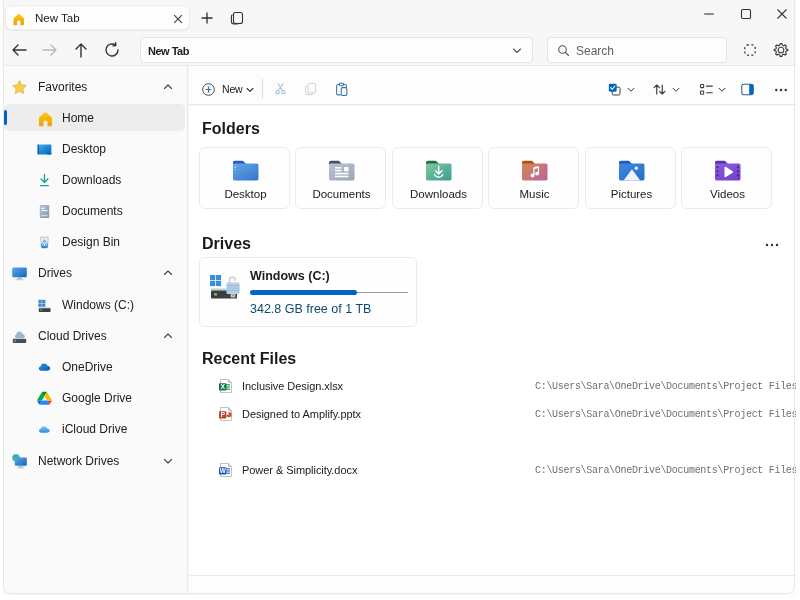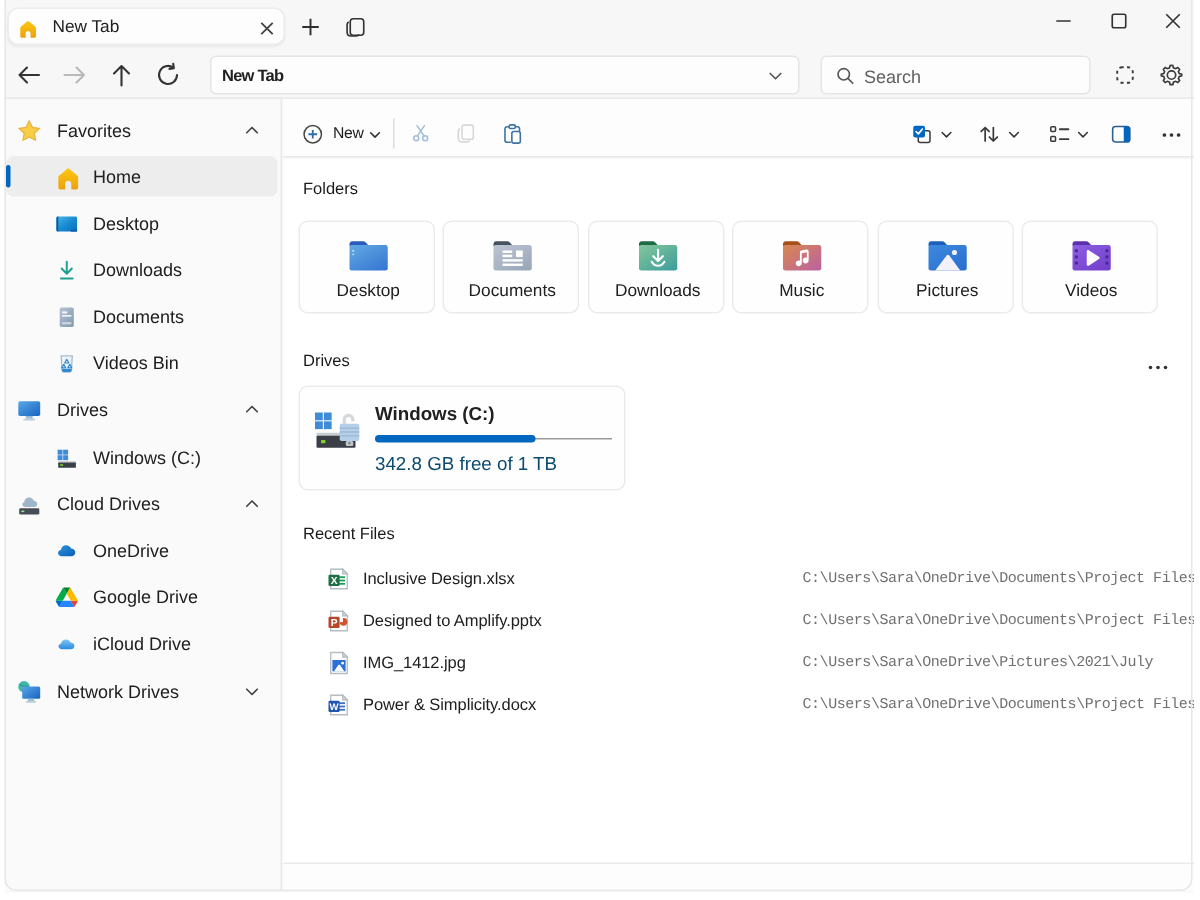--- a/index.html
+++ b/index.html
@@ -27,21 +27,21 @@
 .srow .slabel { position:absolute; top:8px; font-size:12px; color:#202020; }
 .srow .schev { position:absolute; left:161px; top:8px; width:14px; height:14px; color:#555; }
 .selrow { position:absolute; left:4px; top:104px; width:181px; height:27px; background:#ededed; border-radius:5px; }
 .selbar { position:absolute; left:4px; top:110px; width:3px; height:15px; background:#0067c0; border-radius:2px; }
 
 
 .toolbar { position:absolute; left:189px; top:66px; width:611px; height:39px; background:#fdfdfd; border-bottom:1px solid #e8e8e8; }
 .content { position:absolute; left:189px; top:106px; width:607px; height:469px; background:#ffffff; }
 .footer { position:absolute; left:189px; top:575px; width:611px; height:19px; background:#fdfdfd; border-top:1px solid #ebebeb; }
 
-.sechead { font-weight:normal; font-size:11px; color:#1a1a1a; }
+.sechead { font-weight:bold; font-size:16px; color:#1a1a1a; }
 
 
 .fcard { position:absolute; top:41px; width:91px; height:62px; background:#fefefe; border:1px solid #ebebeb; border-radius:6px; text-align:center; }
 .fcard .flabel { font-size:11.5px; color:#202020; }
 
 
 .dcard { position:absolute; left:10px; top:151px; width:218px; height:70px; background:#fefefe; border:1px solid #ebebeb; border-radius:6px; }
 
 
 .rrow { position:absolute; left:0; width:611px; height:28px;text-align:center; }
@@ -180,21 +180,21 @@
     </svg>
   <span class="slabel" style="left:62px">Documents</span>
 </div>
 
 <div class="srow" style="top:227px">
   <svg class="sicon" style="left:36px" width="17" height="17" viewBox="0 0 17 17">
       <path d="M4.8 3.2 L12.2 3.2 L11.6 13 C11.56 13.6 11.1 14 10.5 14 L6.5 14 C5.9 14 5.44 13.6 5.4 13 Z" fill="#eef3f8" stroke="#a8bccc" stroke-width="0.9"></path>
       <path d="M5.2 12 L11.8 12 L11.6 13.2 C11.5 13.7 11.1 14 10.6 14 L6.4 14 C5.9 14 5.5 13.7 5.4 13.2 Z" fill="#2e8ad2"></path>
       <path d="M8.5 5.6 L9.9 8 L7.1 8 Z M6.5 8.9 L7.9 11.3 L5.1 11.3 Z M10.5 8.9 L11.9 11.3 L9.1 11.3 Z" fill="none" stroke="#2e8ad2" stroke-width="0.8" stroke-linejoin="round"></path>
     </svg>
-  <span class="slabel" style="left:62px">Videos Bin</span>
+  <span class="slabel" style="left:62px">Design Bin</span>
 </div>
 
 <div class="srow" style="top:258px">
   <svg class="sicon" style="left:11px" width="17" height="17" viewBox="0 0 17 17">
     <defs>
         <linearGradient id="mong" x1="0" y1="0" x2="1" y2="1">
           <stop offset="0" stop-color="#5aa7e8"></stop>
           <stop offset="1" stop-color="#1565c0"></stop>
         </linearGradient>
       </defs>
@@ -519,31 +519,20 @@
       <path d="M2.5 1.5 L10.5 1.5 L13.5 4.5 L13.5 14.5 L2.5 14.5 Z" fill="#fff" stroke="#b4bcc4" stroke-width="0.9"></path>
       <path d="M10.5 1.5 L10.5 4.5 L13.5 4.5 Z" fill="#dfe5ea" stroke="#b4bcc4" stroke-width="0.9"></path>
       <path d="M10.6 6 A2.6 2.6 0 1 1 8.4 8.9 L10.6 8.6 Z" fill="#d35230"></path>
       <rect x="1" y="5.2" width="7.4" height="7.4" rx="0.8" fill="#b7472a"></rect>
       <text x="4.7" y="11" font-family="Liberation Sans, sans-serif" font-size="6.8" font-weight="bold" fill="#fff" text-anchor="middle">P</text>
     </svg>
     <span class="rname">Designed to Amplify.pptx</span>
     <span class="rpath">C:\Users\Sara\OneDrive\Documents\Project Files</span>
   </div>
 
-  <div class="rrow" style="top:322px">
-    <svg class="ricon" width="16" height="16" viewBox="0 0 16 16">
-      <path d="M2.5 1 L10.5 1 L13.5 4 L13.5 15 L2.5 15 Z" fill="#fff" stroke="#b4bcc4" stroke-width="0.9"></path>
-      <path d="M10.5 1 L10.5 4 L13.5 4 Z" fill="#dfe5ea" stroke="#b4bcc4" stroke-width="0.9"></path>
-      <rect x="3.6" y="6" width="8.8" height="7.6" fill="#2c6fd6"></rect>
-      <path d="M4.6 13.6 L7.6 9.4 C7.9 9 8.4 9 8.7 9.4 L11.6 13.6 Z" fill="#fff"></path>
-      <circle cx="10.4" cy="8.1" r="0.9" fill="#fff"></circle>
-    </svg>
-    <span class="rname">IMG_1412.jpg</span>
-    <span class="rpath">C:\Users\Sara\OneDrive\Pictures\2021\July</span>
-  </div>
 
   <div class="rrow" style="top:350px">
     <svg class="ricon" width="16" height="16" viewBox="0 0 16 16">
       <path d="M2.5 1.5 L10.5 1.5 L13.5 4.5 L13.5 14.5 L2.5 14.5 Z" fill="#fff" stroke="#b4bcc4" stroke-width="0.9"></path>
       <path d="M10.5 1.5 L10.5 4.5 L13.5 4.5 Z" fill="#dfe5ea" stroke="#b4bcc4" stroke-width="0.9"></path>
       <g fill="#3a6fc4">
           <rect x="8" y="6.2" width="4" height="1.2"></rect>
           <rect x="8" y="8.4" width="4" height="1.2"></rect>
           <rect x="8" y="10.6" width="4" height="1.2"></rect>
         </g>

